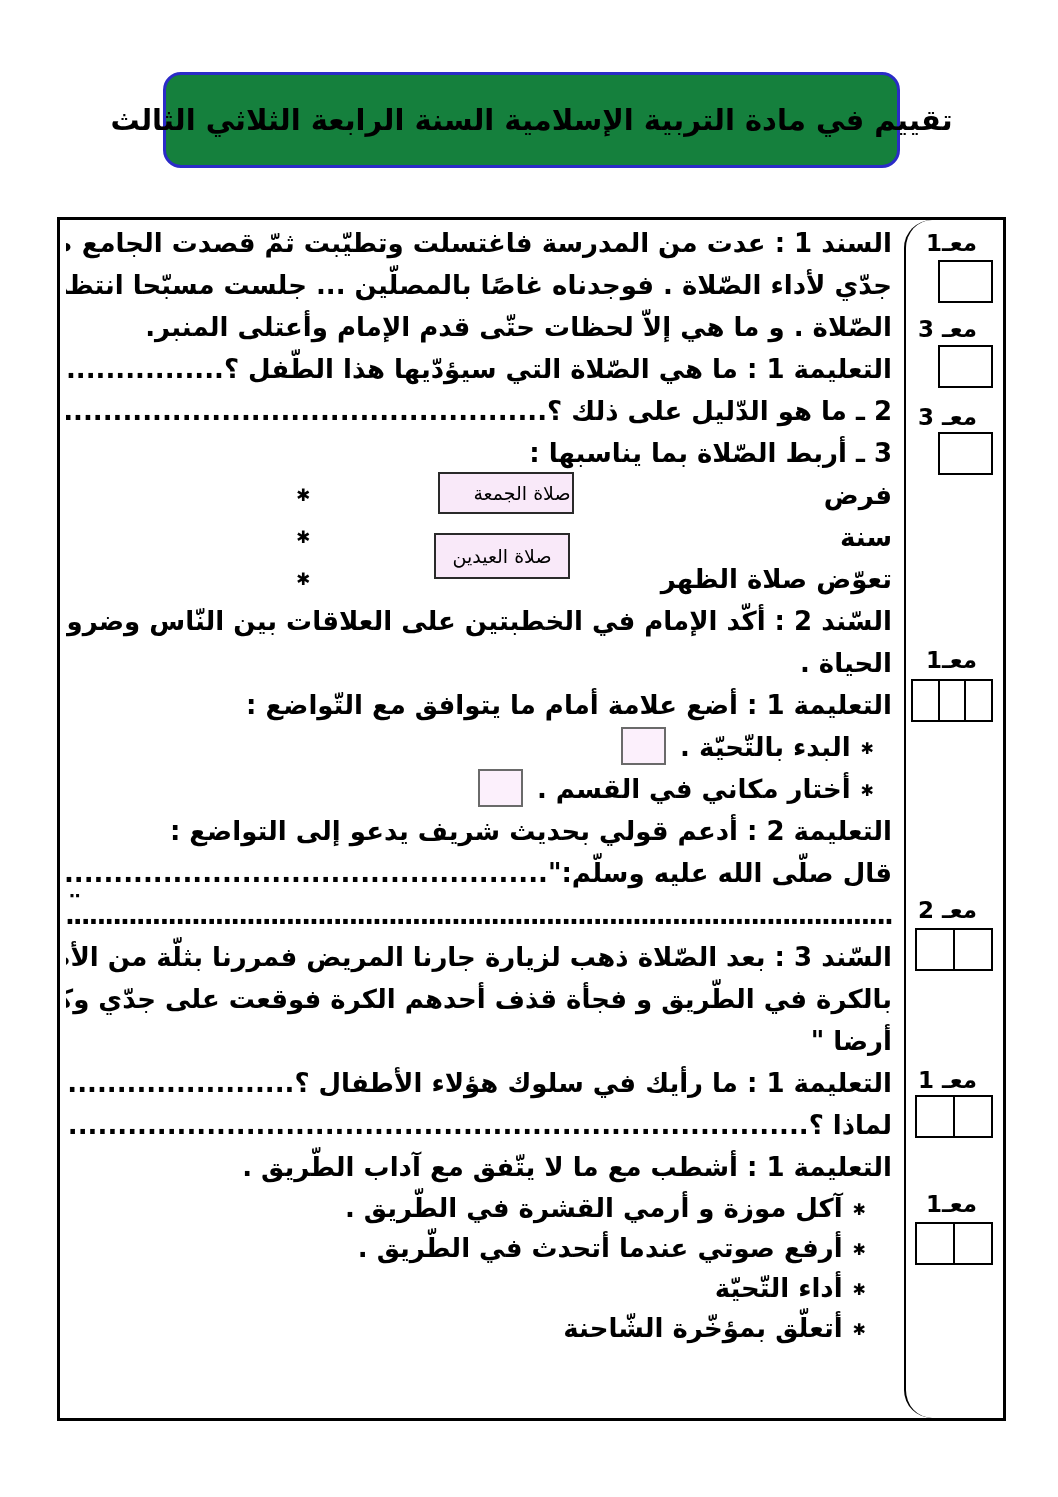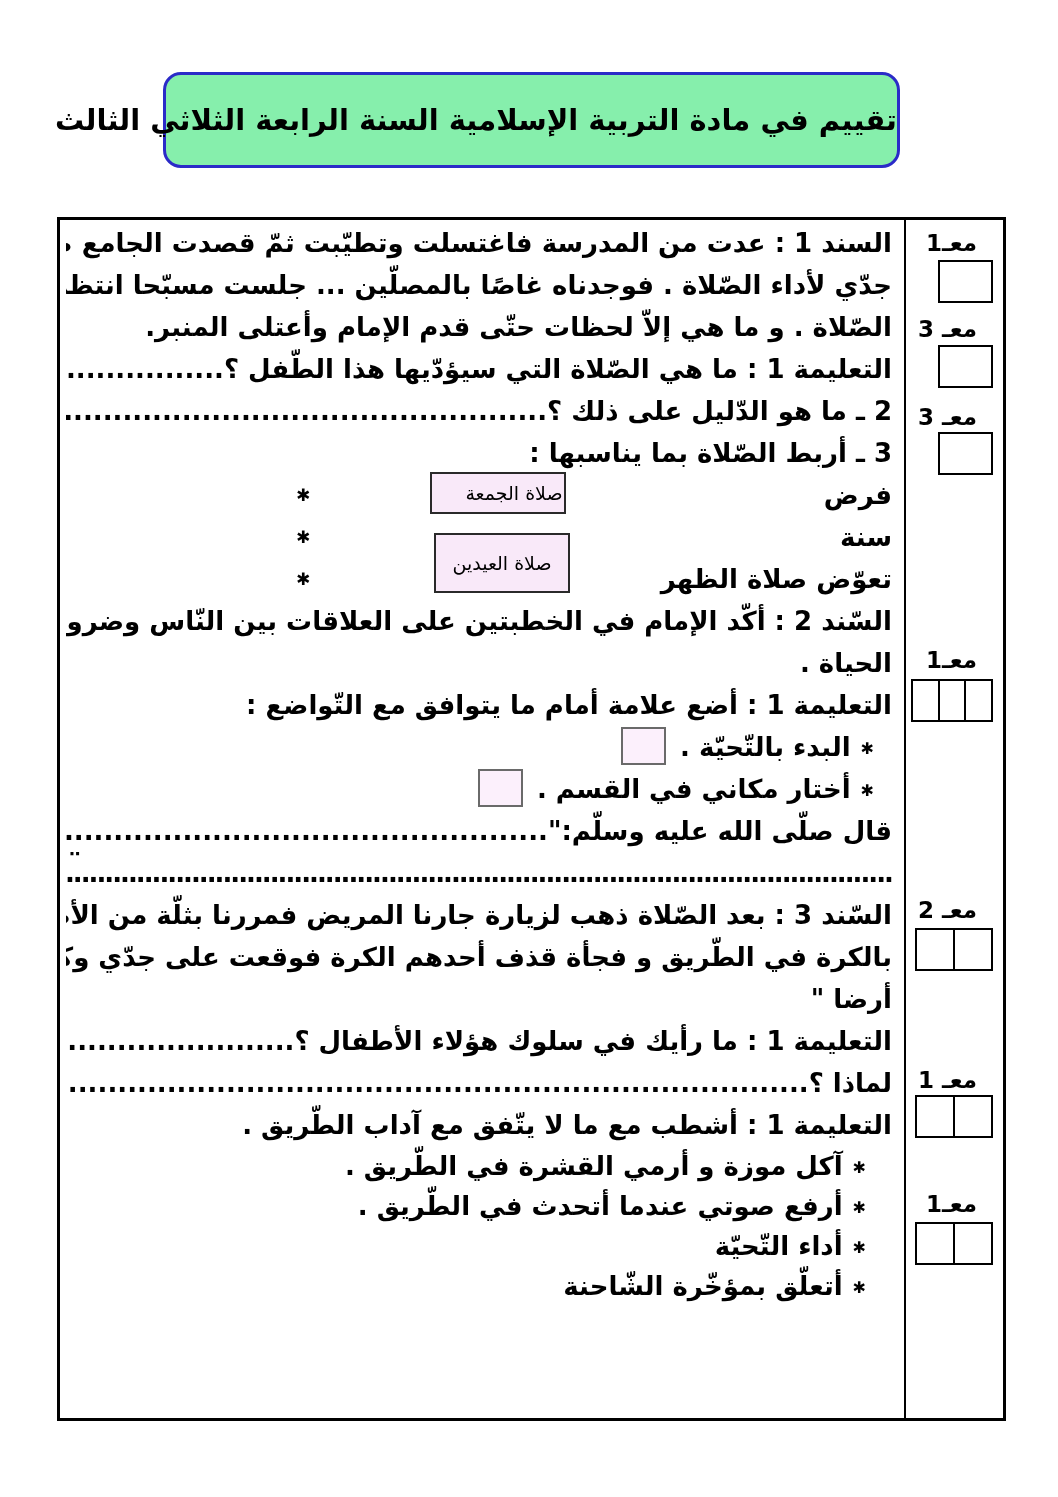--- a/index.html
+++ b/index.html
@@ -7,36 +7,36 @@
     position:relative;
     width:1058px;height:1497px;
     background:#ffffff;
     font-family:"DejaVu Sans",sans-serif;
     direction:rtl;
     overflow:hidden;
   }
   
   .title-box{
     position:absolute;left:163px;top:72px;width:731px;height:90px;
-    background:#86efac;
+    background:#15803d;
     border:3px solid #2b2bc8;border-radius:18px;
-    display:flex;align-items:center;
+    display:flex;align-items:center;justify-content:center;
   }
   .title-box span{
     font-weight:bold;font-size:29px;color:#000;
     letter-spacing:0px;white-space:nowrap;
   }
   
   .exam-table{
     position:absolute;left:57px;top:217px;width:949px;height:1204px;
     border:3px solid #000;box-sizing:border-box;
   }
   .score-col{
     position:absolute;top:0;bottom:0;left:auto;right:0;width:99px;
-    border-left:2px solid #000;box-sizing:border-box;
+    border-left:2px solid #000;box-sizing:border-box;border-radius:28px;
   }
   .content-col{
     position:absolute;top:0;bottom:0;right:101px;left:0;
     padding:2px 10px 0 6px;
     overflow:hidden;
   }
   .ln{
     height:42px;line-height:42px;
     font-size:26px;font-weight:bold;color:#000;
     white-space:nowrap;overflow:hidden;
@@ -46,22 +46,22 @@
   
   .match-block{position:relative;height:126px;}
   .match-row{position:relative;height:42px;line-height:42px;font-size:26px;font-weight:bold;}
   .match-bullet{position:absolute;left:230px;top:0;font-size:17px;font-weight:bold;}
   .match-box{
     position:absolute;width:136px;height:42px;
     background:#f9e9f9;border:2px solid #2a2a2a;box-sizing:border-box;
     display:flex;align-items:center;justify-content:center;
     font-size:19px;font-weight:normal;white-space:nowrap;
   }
-  .match-box-1{left:364px;top:-2px;padding-left:32px;}
-  .match-box-2{left:368px;top:59px;height:60px;}
+  .match-box-1{left:372px;top:-2px;padding-left:32px;}
+  .match-box-2{left:368px;top:59px;height:46px;}
   
   .item{padding-right:18px;}
   .item .bullet{font-size:16px;margin-left:10px;vertical-align:2px;}
   .mini-box{
     display:inline-block;width:45px;height:38px;
     background:#fcf0fc;border:2px solid #6a6a6a;box-sizing:border-box;
     vertical-align:middle;margin:0 14px;position:relative;top:-3px;
   }
   .item3{padding-right:26px;height:40px;line-height:40px;}
   .quote-line{position:relative;}
@@ -126,20 +126,21 @@
       <div class="ln">الحياة .</div>
       <div class="ln">التعليمة 1 : أضع علامة أمام ما يتوافق مع التّواضع :</div>
 
       <div class="ln item">
         <span class="bullet">✱</span><span>البدء بالتّحيّة .</span><span class="mini-box"></span>
       </div>
       <div class="ln item">
         <span class="bullet">✱</span><span>أختار مكاني في القسم .</span><span class="mini-box"></span>
       </div>
 
+      <div class="ln">التعليمة 2 : أدعم قولي بحديث شريف يدعو إلى التواضع :</div>
       <div class="ln"><span>قال صلّى الله عليه وسلّم:"</span><span class="dots">........................................................................................................................</span></div>
       <div class="ln quote-line"><span class="dots">........................................................................................................................</span><span class="close-quote">"</span></div>
 
       <div class="ln">السّند 3 : بعد الصّلاة ذهب لزيارة جارنا المريض فمررنا بثلّة من الأطفال يلعبون</div>
       <div class="ln">بالكرة في الطّريق و فجأة قذف أحدهم الكرة فوقعت على جدّي وكادت تسقطه</div>
       <div class="ln">أرضا "</div>
 
       <div class="ln"><span>التعليمة 1 : ما رأيك في سلوك هؤلاء الأطفال ؟</span><span class="dots">........................................................................................................................</span></div>
       <div class="ln"><span>لماذا ؟</span><span class="dots">........................................................................................................................</span></div>
       <div class="ln">التعليمة 1 : أشطب مع ما لا يتّفق مع آداب الطّريق .</div>

